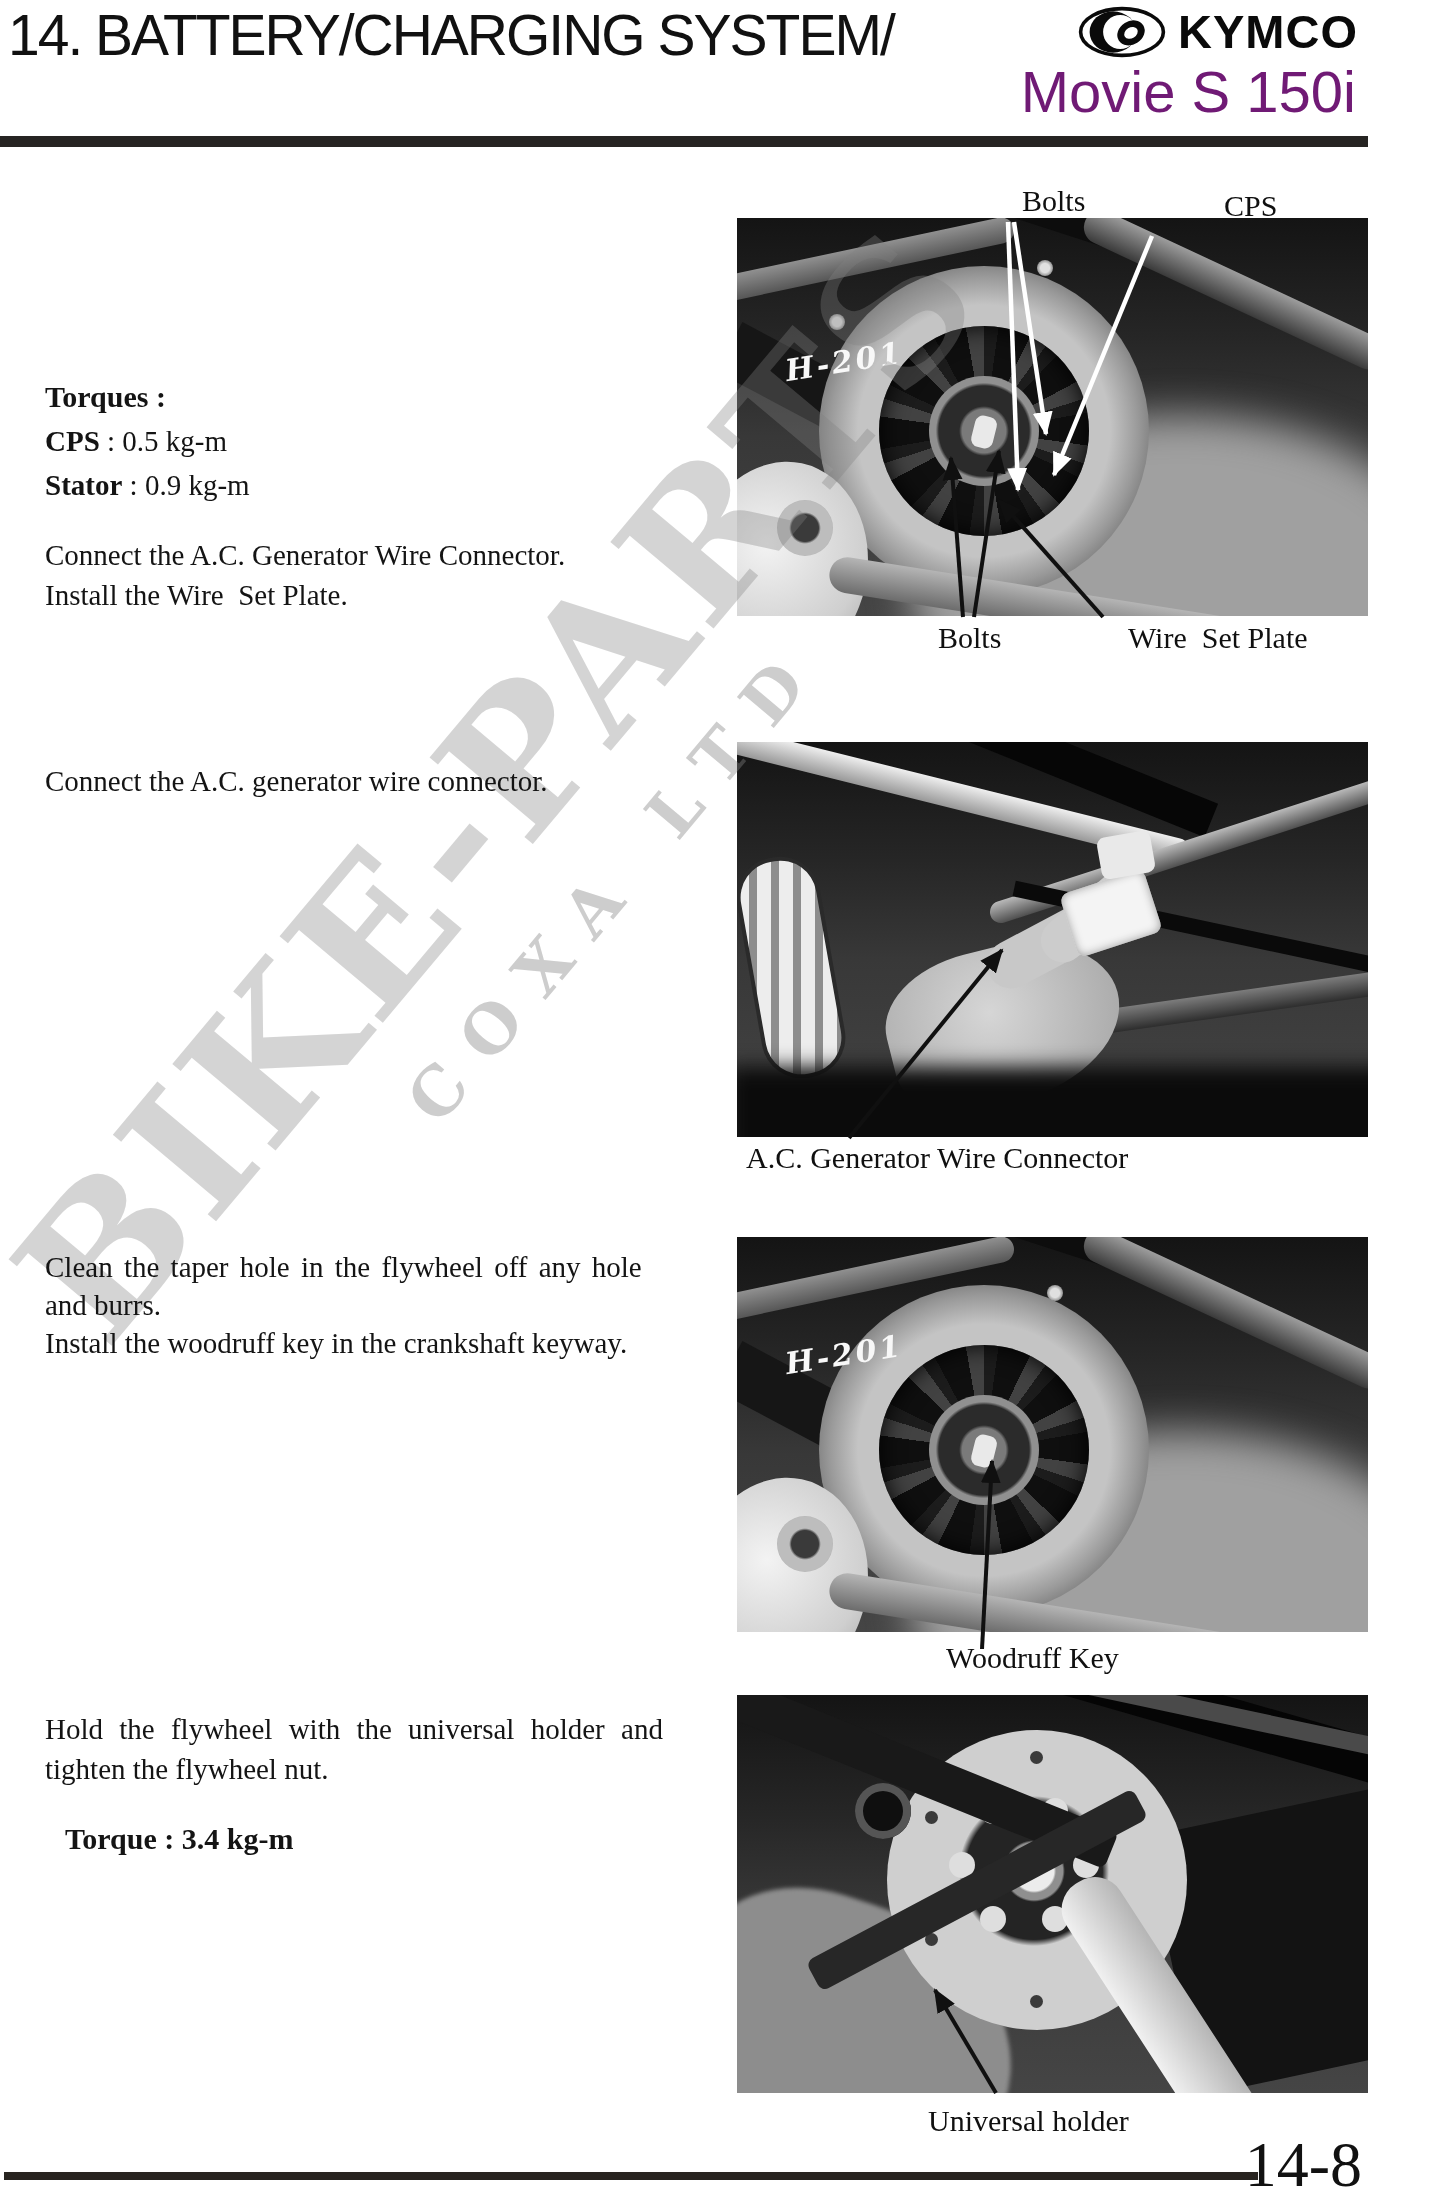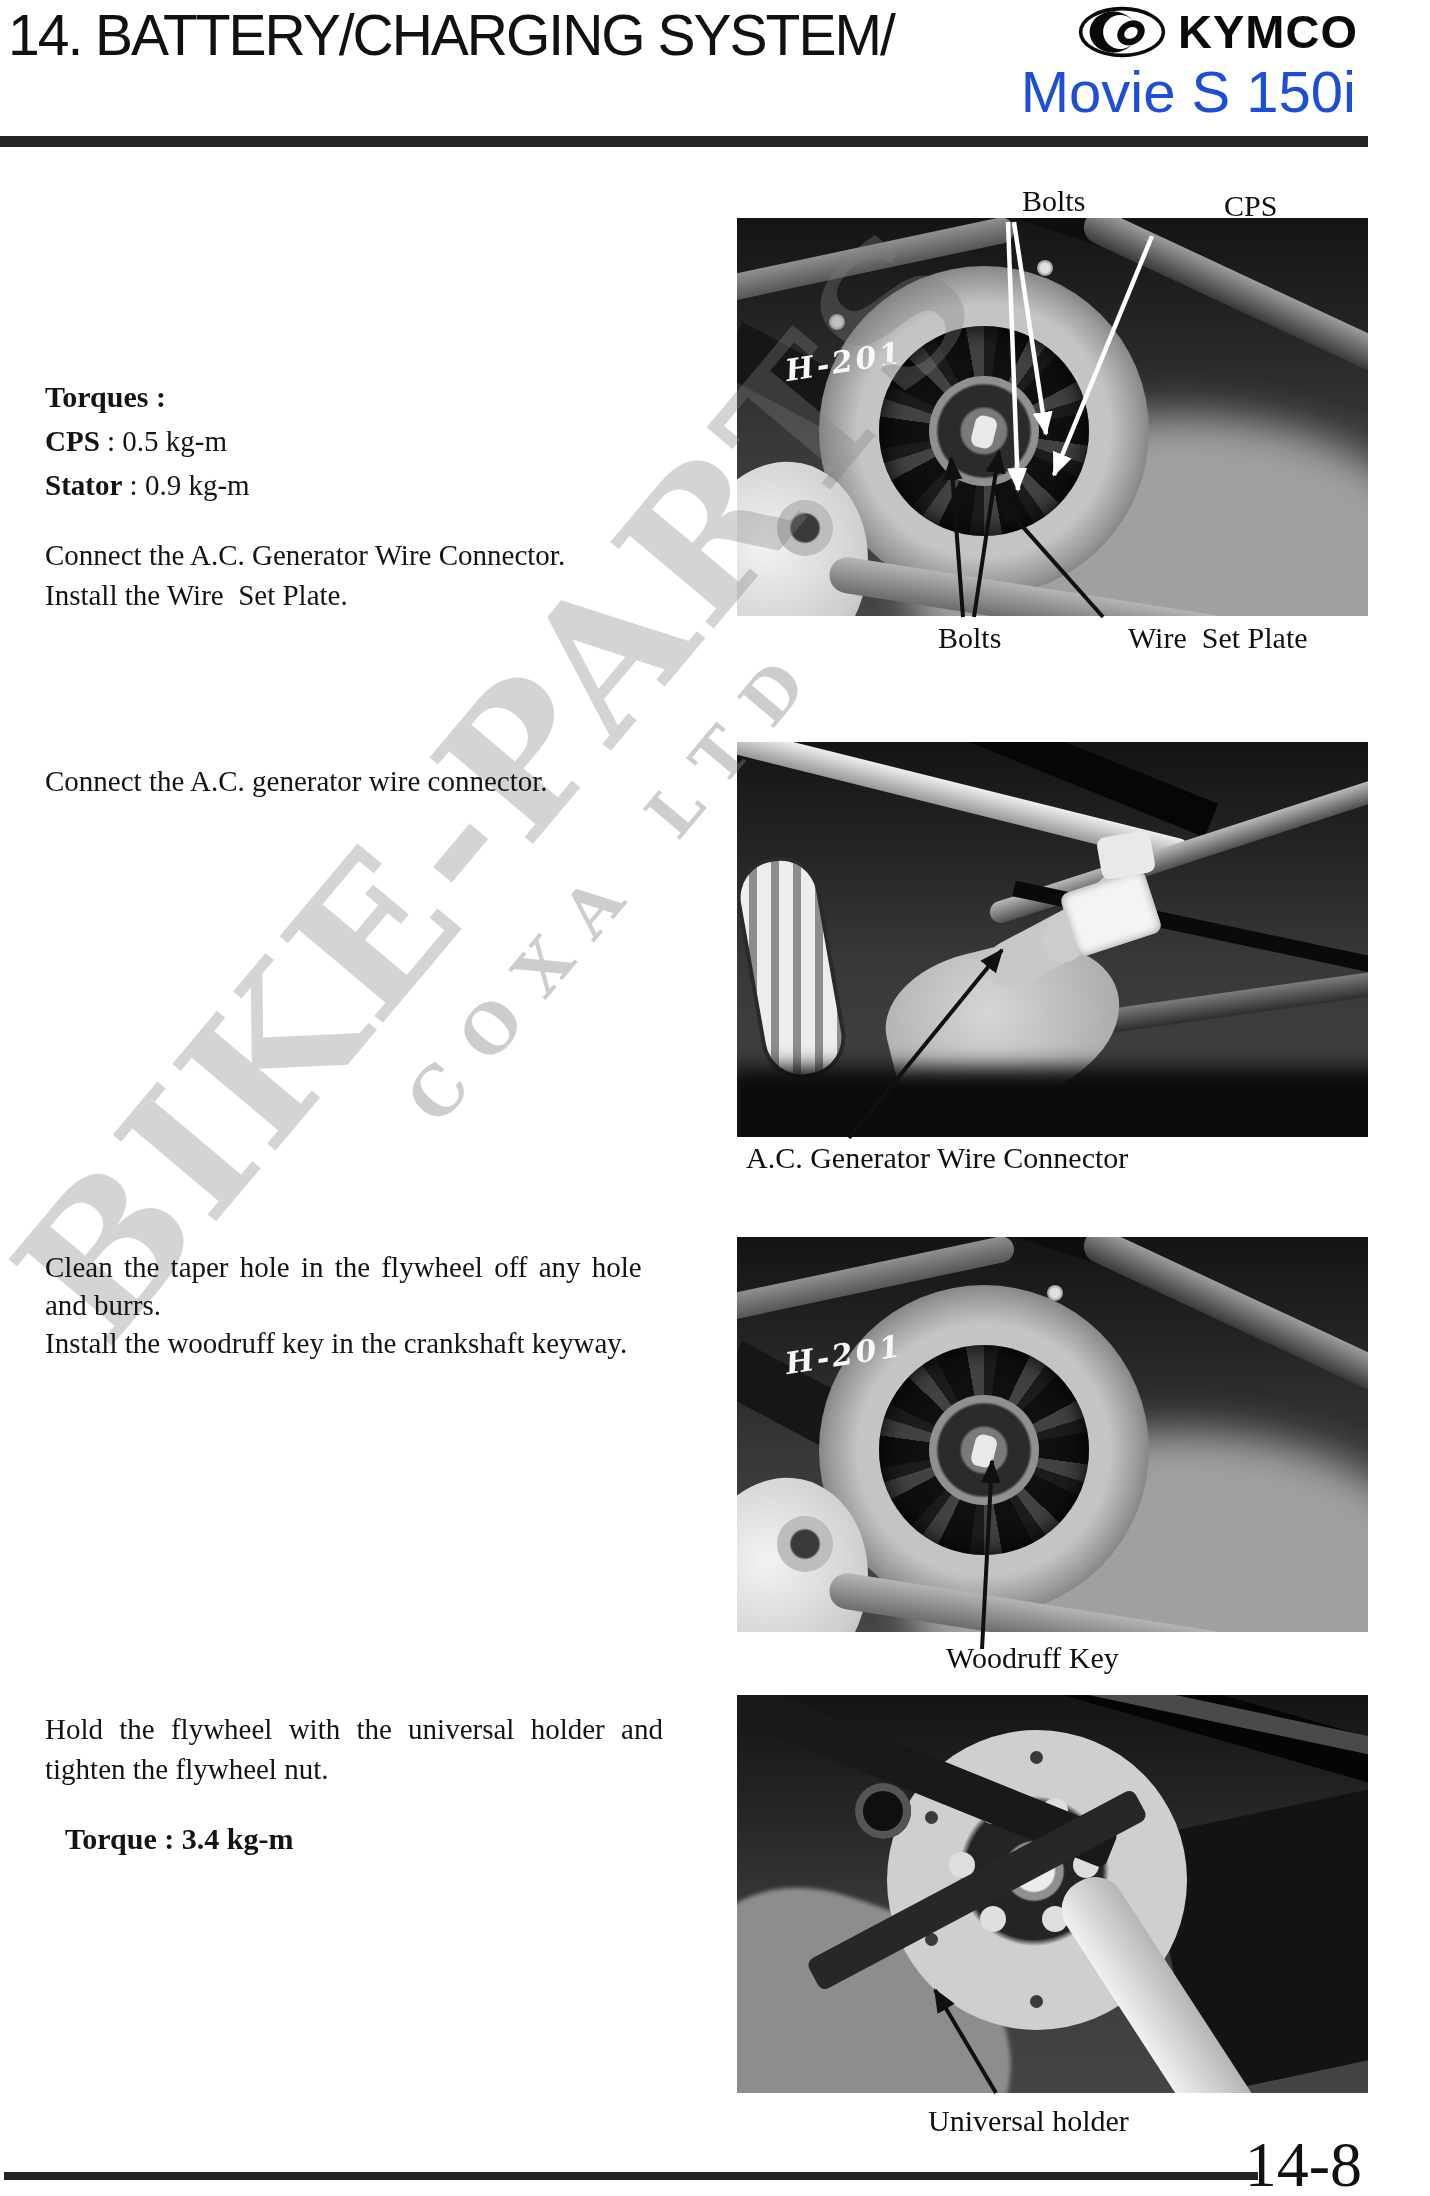--- a/index.html
+++ b/index.html
@@ -8,21 +8,21 @@
 
   
   .hdr-line1{position:absolute;left:8px;top:2px;font-family:"Liberation Sans",sans-serif;
              font-size:57px;letter-spacing:-2px;color:#111;white-space:pre;}
   .hdr-line2{position:absolute;left:88px;top:70px;font-family:"Liberation Sans",sans-serif;
              font-size:57px;letter-spacing:-2px;color:#111;white-space:pre;}
   .brand-row{position:absolute;top:4px;right:10px;display:flex;align-items:center;gap:10px;}
   .brand-text{font-family:"Liberation Sans",sans-serif;font-weight:bold;font-size:47px;
               letter-spacing:1px;color:#0a0a0a;}
   .model-text{position:absolute;top:58px;right:12px;font-family:"Liberation Sans",sans-serif;
-              font-size:58px;color:#1d4ed8;letter-spacing:0px;white-space:pre;}
+              font-size:58px;color:#701a75;letter-spacing:0px;white-space:pre;}
   .hdr-rule{position:absolute;left:0;top:136px;width:1430px;height:11px;background:#262422;}
 
   
   .t{position:absolute;font-size:29px;line-height:34px;white-space:pre;z-index:10;}
   .t b{font-weight:bold;}
   .bold{font-weight:bold;}
   .js4{word-spacing:9px;}
   .js3{word-spacing:4px;}
   .lbl{position:absolute;font-size:30px;white-space:pre;z-index:10;color:#101010;}
 

